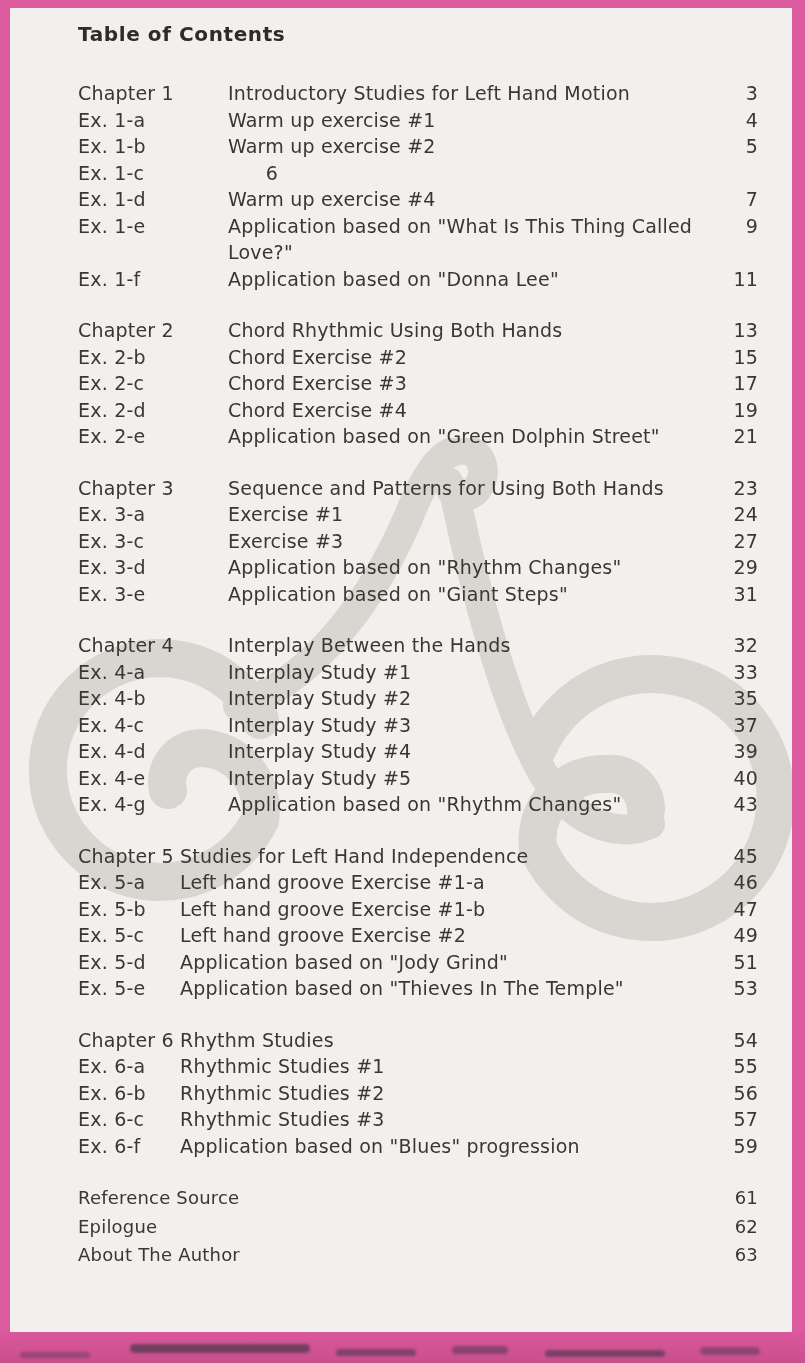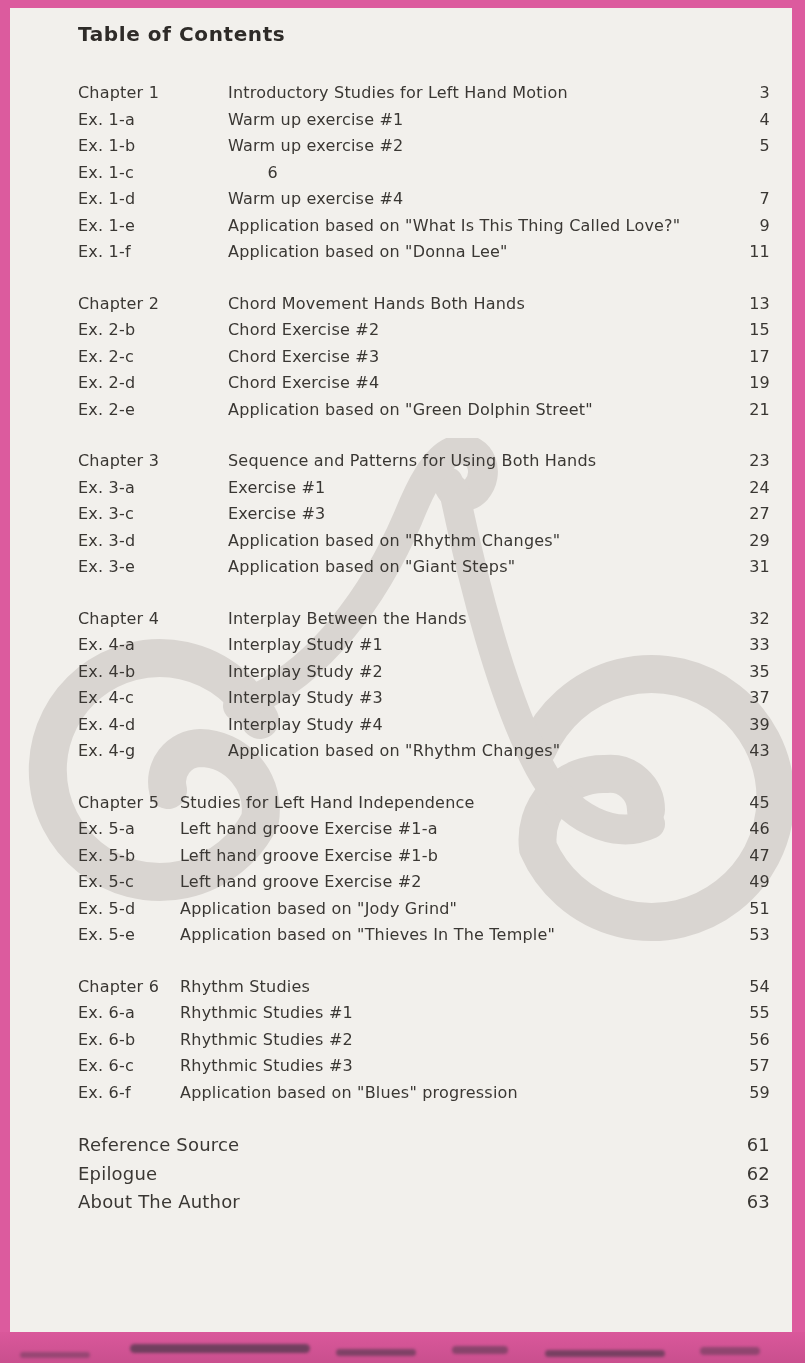--- a/index.html
+++ b/index.html
@@ -19,28 +19,28 @@
     position:absolute;left:10px;top:8px;width:782px;height:1324px;
     background:var(--paper);
   }
   .watermark{
     position:absolute;left:0;top:430px;width:782px;height:560px;
     z-index:0;pointer-events:none;
   }
   .watermark path{fill:none;stroke:var(--wm);stroke-linecap:round;}
   .content{
     position:relative;z-index:1;height:100%;
-    padding:14px 22px 0 68px;color:var(--ink);
+    padding:14px 34px 0 68px;color:var(--ink);
   }
   .title{
     font-size:20px;font-weight:700;letter-spacing:.6px;
     margin:0 0 34px 0;color:#2e2b28;
   }
   .toc-section{margin-bottom:25px;}
-  .toc-row{display:flex;align-items:baseline;line-height:26.5px;font-size:16px;letter-spacing:.2px;}
+  .toc-row{display:flex;align-items:baseline;line-height:26.5px;font-size:19px;letter-spacing:.2px;}
   .col-label{width:150px;flex:none;}
   .narrow .col-label{width:102px;}
   .col-desc{flex:1;min-width:0;}
   .col-page{width:50px;flex:none;text-align:right;}
   #toc-footer{margin-top:12px;}
   .footer-row{display:flex;align-items:baseline;line-height:28.5px;font-size:18px;letter-spacing:.2px;}
   .footer-label{flex:1;}
   .bottom-band{
     position:absolute;left:0;bottom:0;width:805px;height:31px;
     background:linear-gradient(#da589b,#c94f8e);
@@ -107,21 +107,21 @@
             </div>
             <div class="toc-row">
               <span class="col-label">Ex. 1-f</span>
               <span class="col-desc">Application based on "Donna Lee"</span>
               <span class="col-page">11</span>
             </div>
           </div>
           <div class="toc-section">
             <div class="toc-row">
               <span class="col-label">Chapter 2</span>
-              <span class="col-desc">Chord Movement Hands Both Hands</span>
+              <span class="col-desc">Chord Rhythmic Using Both Hands</span>
               <span class="col-page">13</span>
             </div>
             <div class="toc-row">
               <span class="col-label">Ex. 2-b</span>
               <span class="col-desc">Chord Exercise #2</span>
               <span class="col-page">15</span>
             </div>
             <div class="toc-row">
               <span class="col-label">Ex. 2-c</span>
               <span class="col-desc">Chord Exercise #3</span>
@@ -183,20 +183,25 @@
             </div>
             <div class="toc-row">
               <span class="col-label">Ex. 4-c</span>
               <span class="col-desc">Interplay Study #3</span>
               <span class="col-page">37</span>
             </div>
             <div class="toc-row">
               <span class="col-label">Ex. 4-d</span>
               <span class="col-desc">Interplay Study #4</span>
               <span class="col-page">39</span>
+            </div>
+            <div class="toc-row">
+              <span class="col-label">Ex. 4-e</span>
+              <span class="col-desc">Interplay Study #5</span>
+              <span class="col-page">40</span>
             </div>
             <div class="toc-row">
               <span class="col-label">Ex. 4-g</span>
               <span class="col-desc">Application based on "Rhythm Changes"</span>
               <span class="col-page">43</span>
             </div>
           </div>
           <div class="toc-section narrow">
             <div class="toc-row">
               <span class="col-label">Chapter 5</span>

